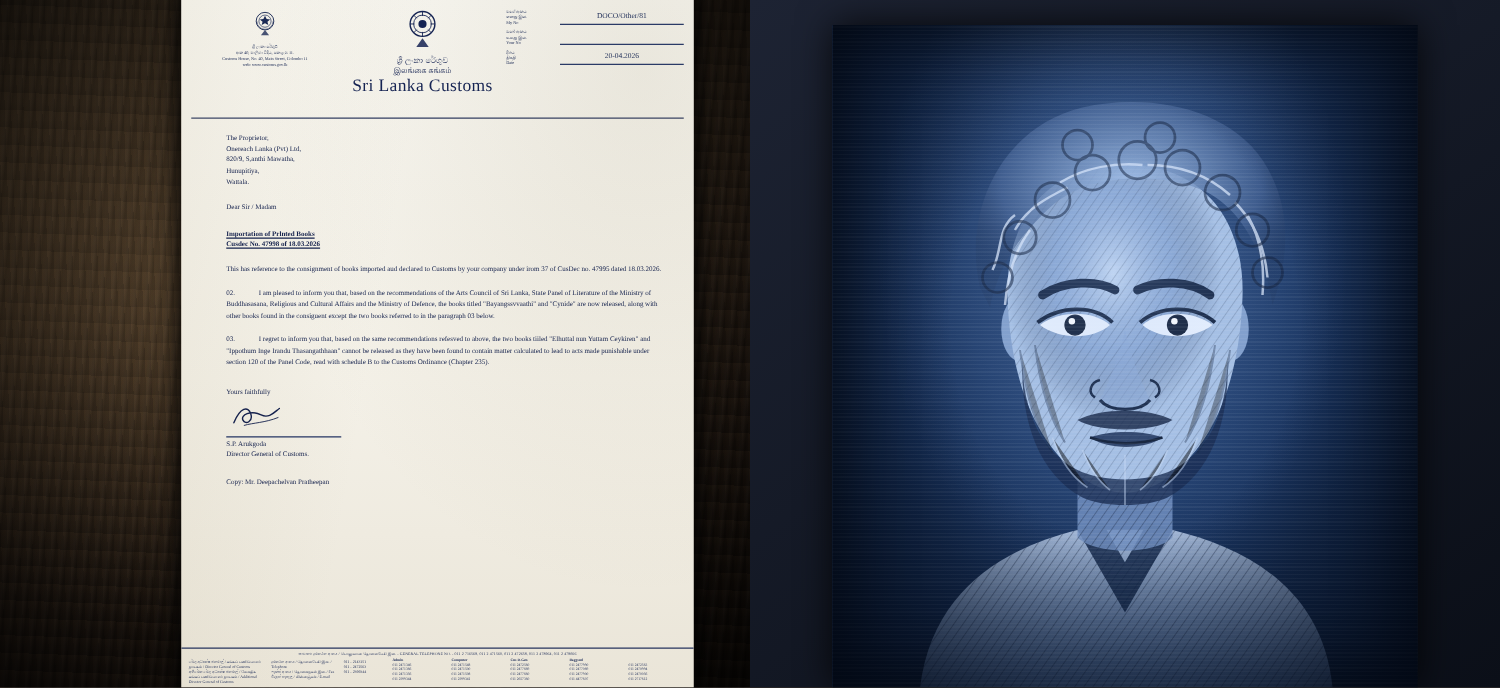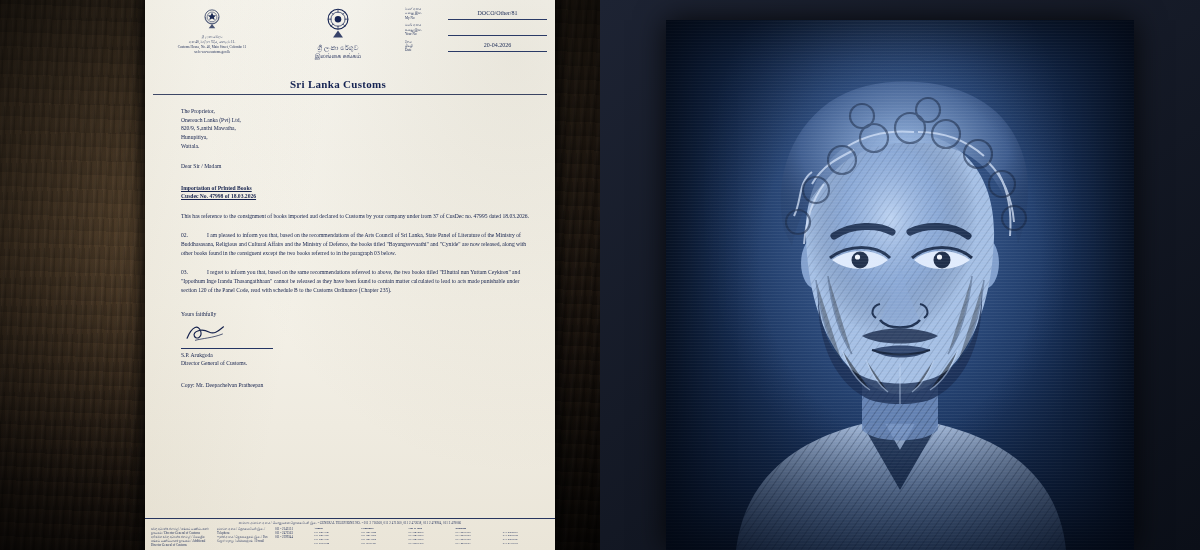--- a/index.html
+++ b/index.html
@@ -129,23 +129,23 @@
   .hdr-center .sinhala {
     font-size: 6.5px;
     letter-spacing: .2px;
     line-height: 1.25;
   }
   .hdr-center .tamil {
     font-size: 6.2px;
     line-height: 1.25;
   }
   .hdr-center .english {
-    font-size: 11px;
-    font-weight: bold;
-    margin-top: 18px;
+    font-size: 14px;
+    font-weight: normal;
+    margin-top: 1px;
     letter-spacing: .3px;
   }
   .hdr-right {
     width: 142px;
     font-size: 4px;
     color: #1b2a55;
     padding-top: 2px;
   }
   .ref-row {
     display: flex;

